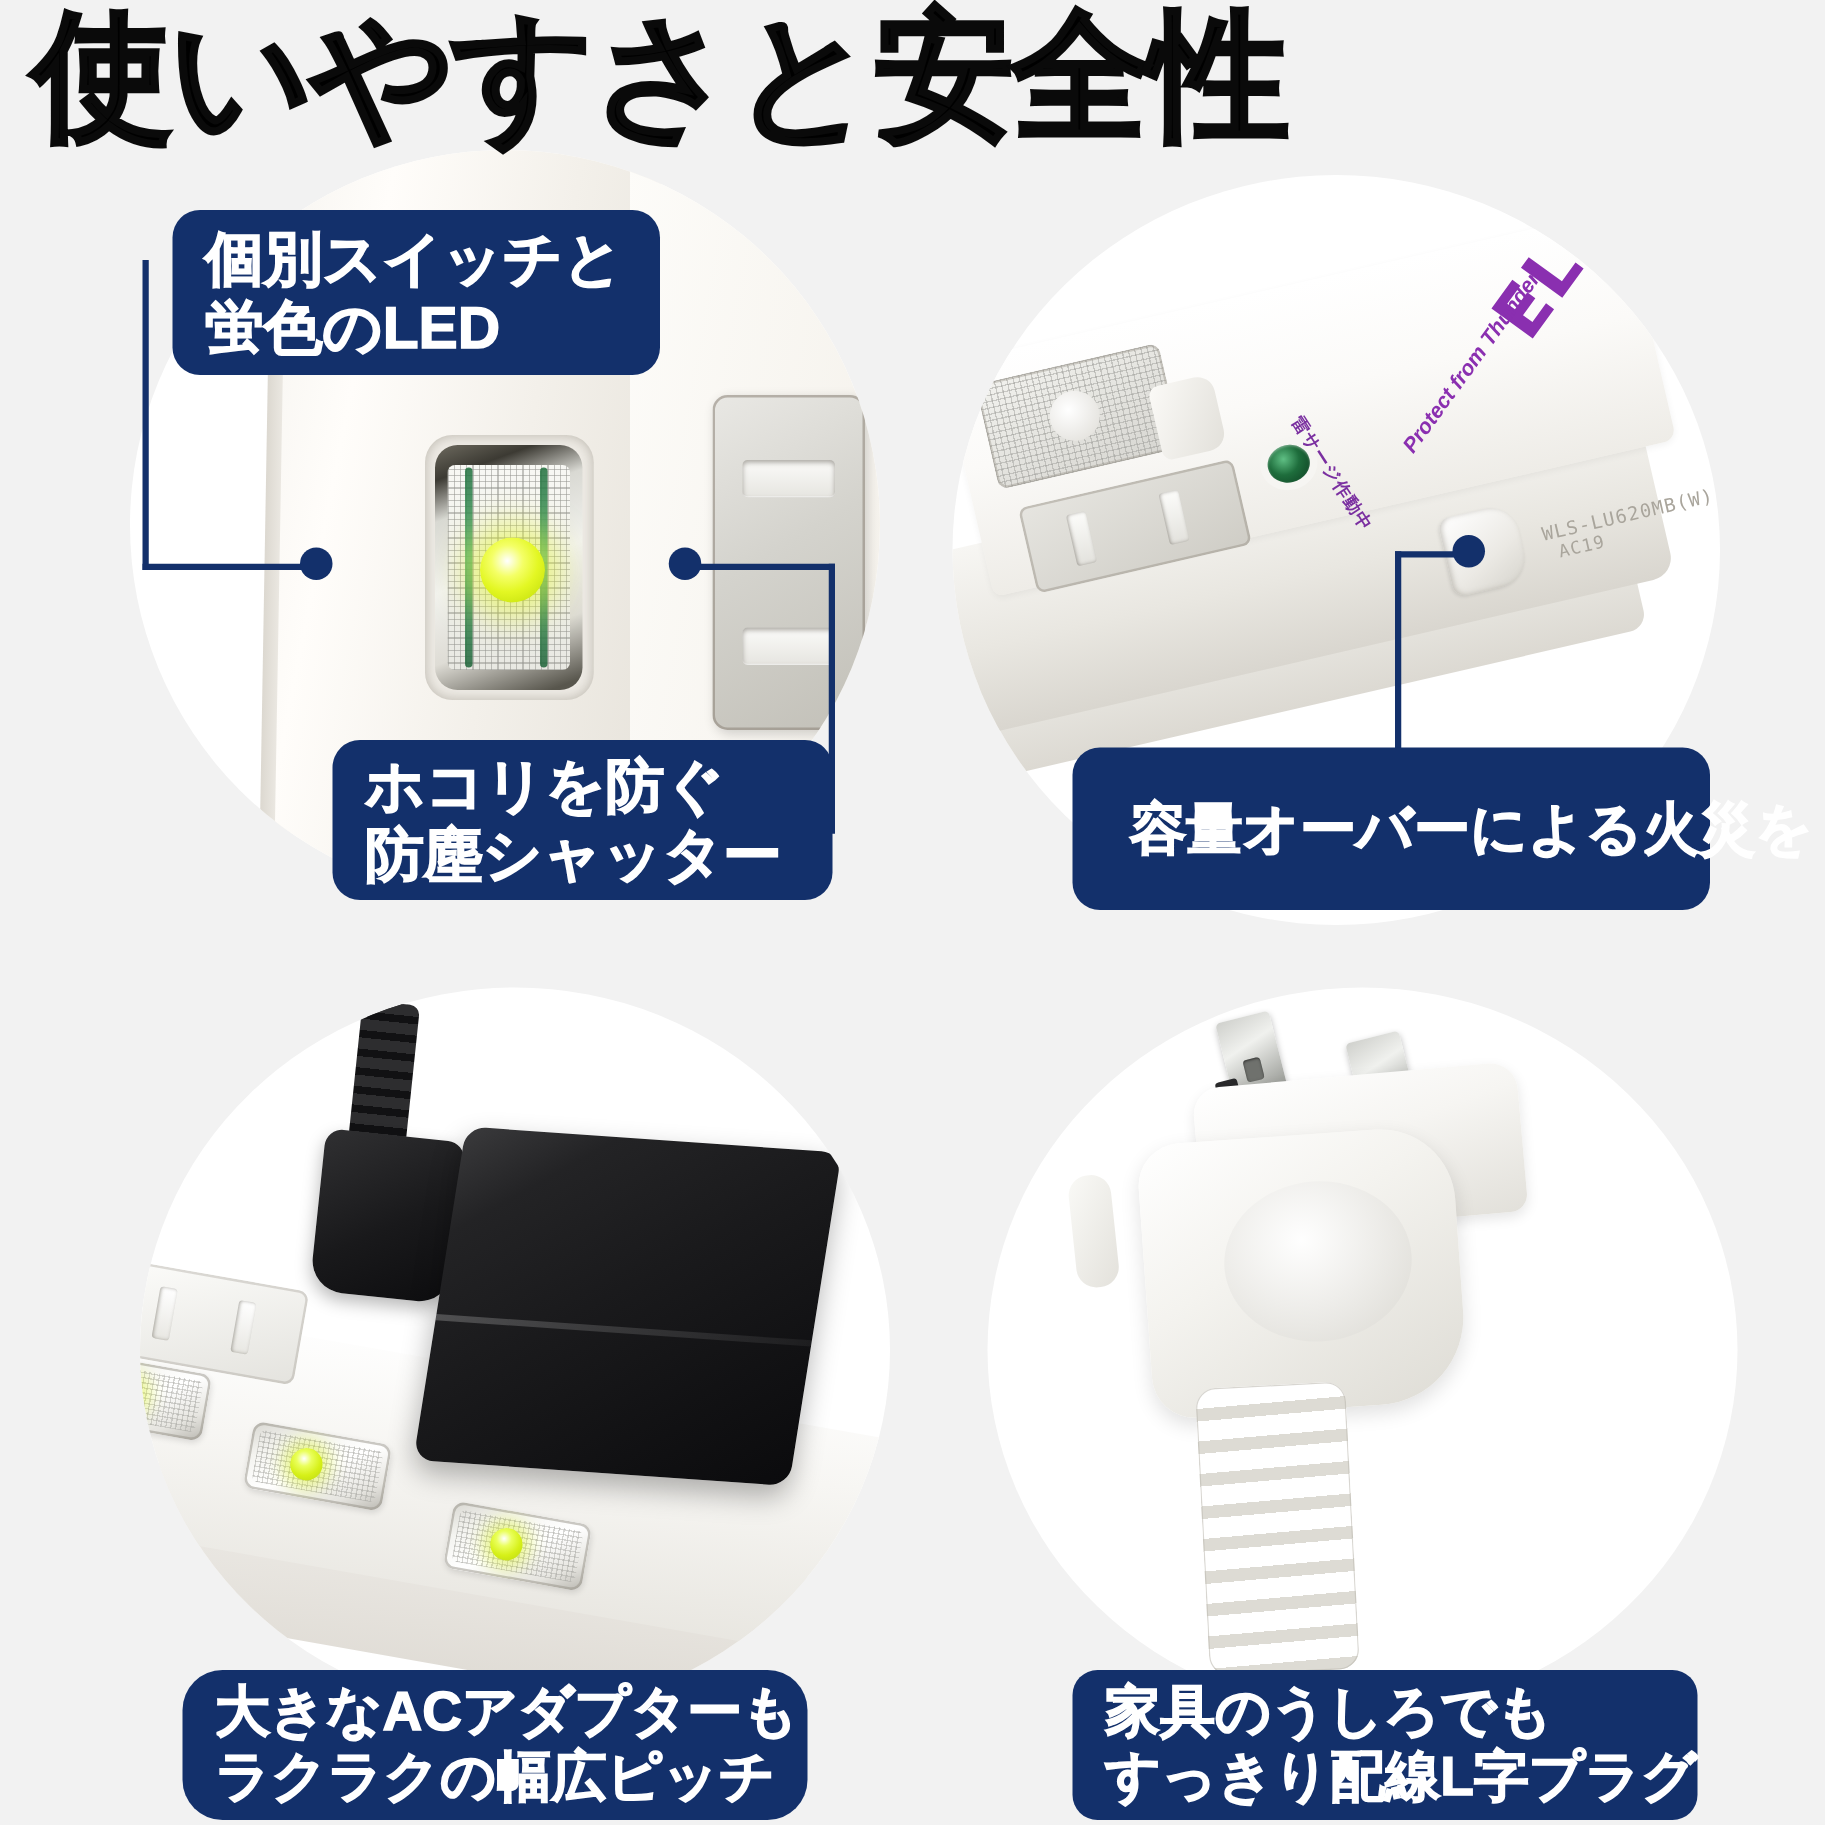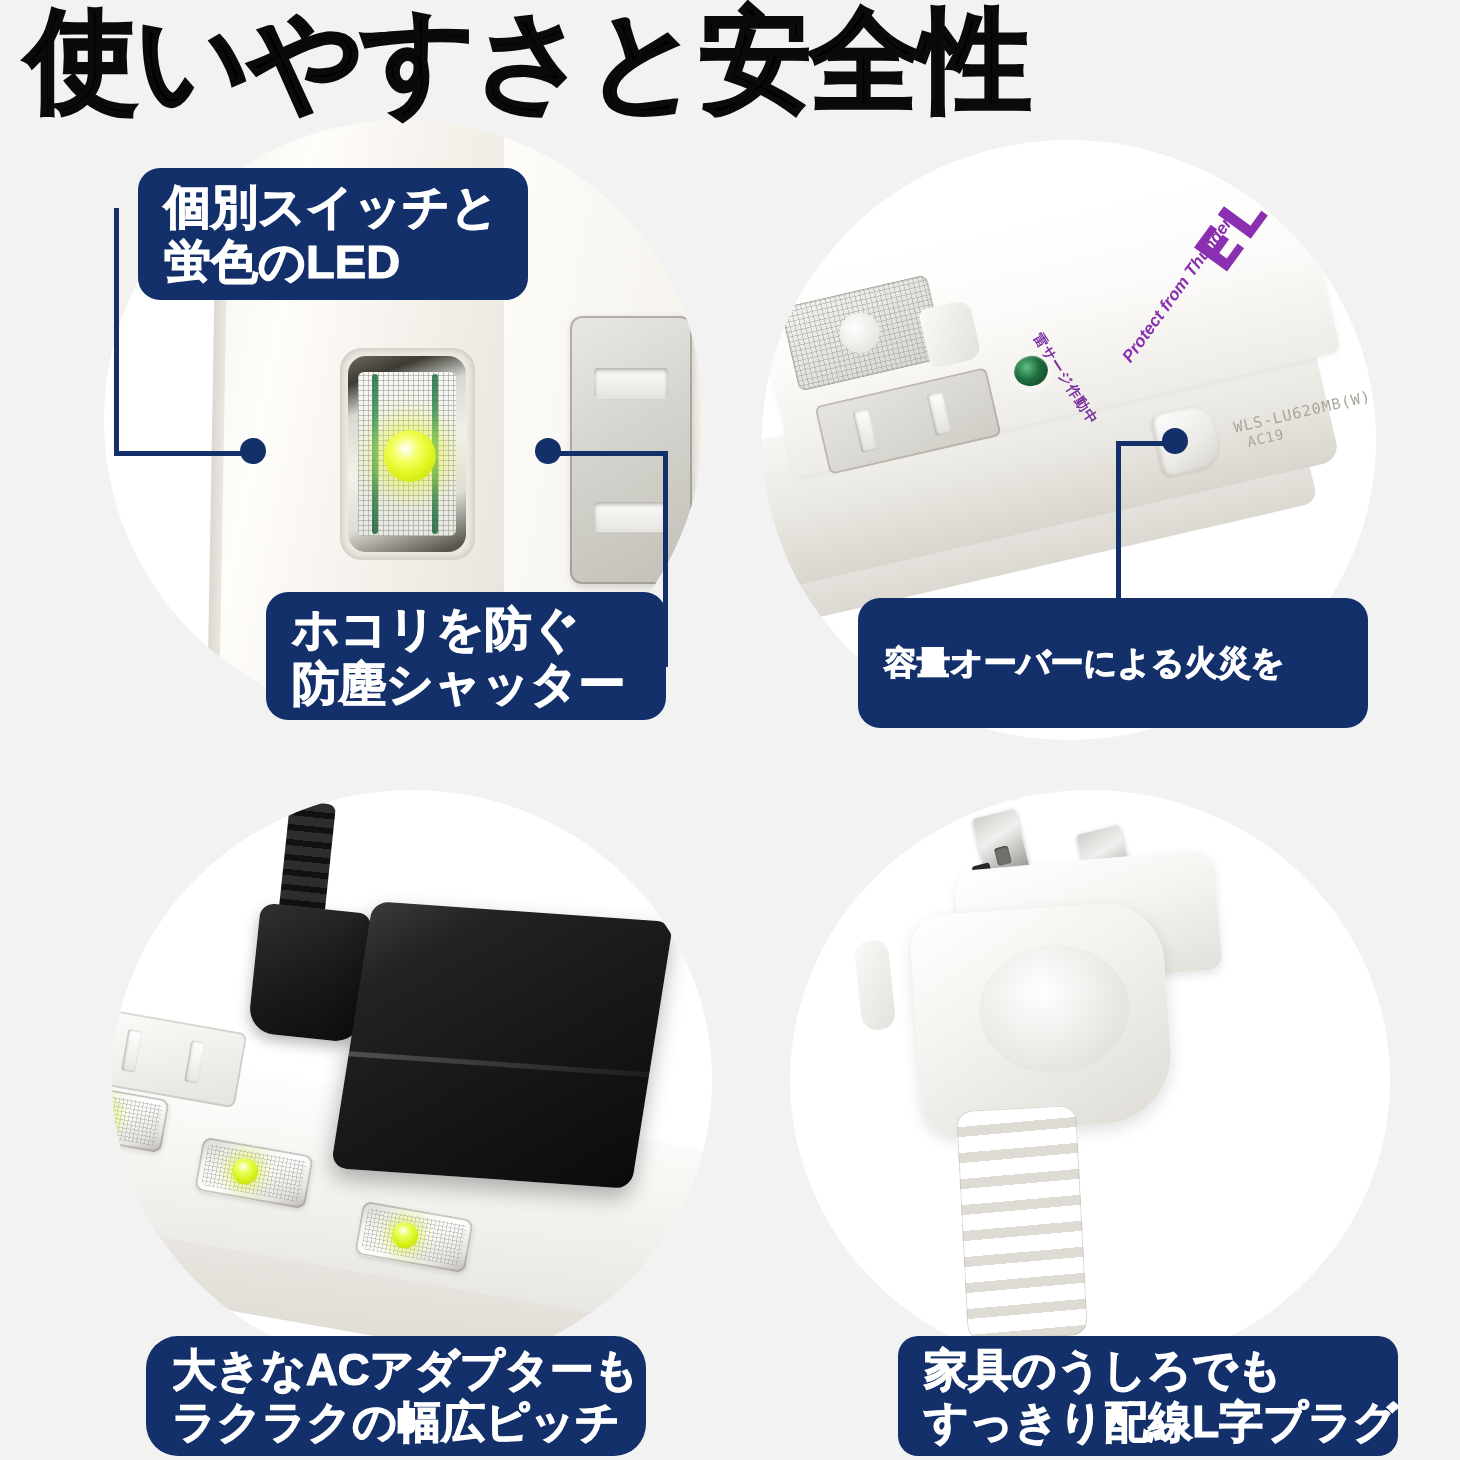--- a/index.html
+++ b/index.html
@@ -340,24 +340,24 @@
     line-height:1.18;
     white-space:nowrap;
     letter-spacing:0px;
     -webkit-text-stroke:1.2px #ffffff;
   }
   #co-1{left:138px;top:168px;width:390px;height:132px;}
   #co-1 .ln{font-size:47px;}
   #co-2{left:266px;top:592px;width:400px;height:128px;}
   #co-2 .ln{font-size:47px;}
   #co-3{left:858px;top:598px;width:510px;height:130px;}
-  #co-3 .ln{font-size:33px;}
+  #co-3 .ln{font-size:45px;margin-left:20px;}
   #co-4{left:146px;top:1336px;width:500px;height:120px;border-radius:32px;}
   #co-4 .ln{font-size:44px;}
-  #co-5{left:858px;top:1336px;width:500px;height:120px;border-radius:20px;margin-left:40px;}
+  #co-5{left:858px;top:1336px;width:500px;height:120px;border-radius:20px;}
   #co-5 .ln{font-size:44px;}
 </style>
 </head>
 <body>
 
 <div class="stage">
 
   <div class="plate" id="plate-tl">
     <div class="strip-edge"></div>
     <div class="strip-face"></div>

